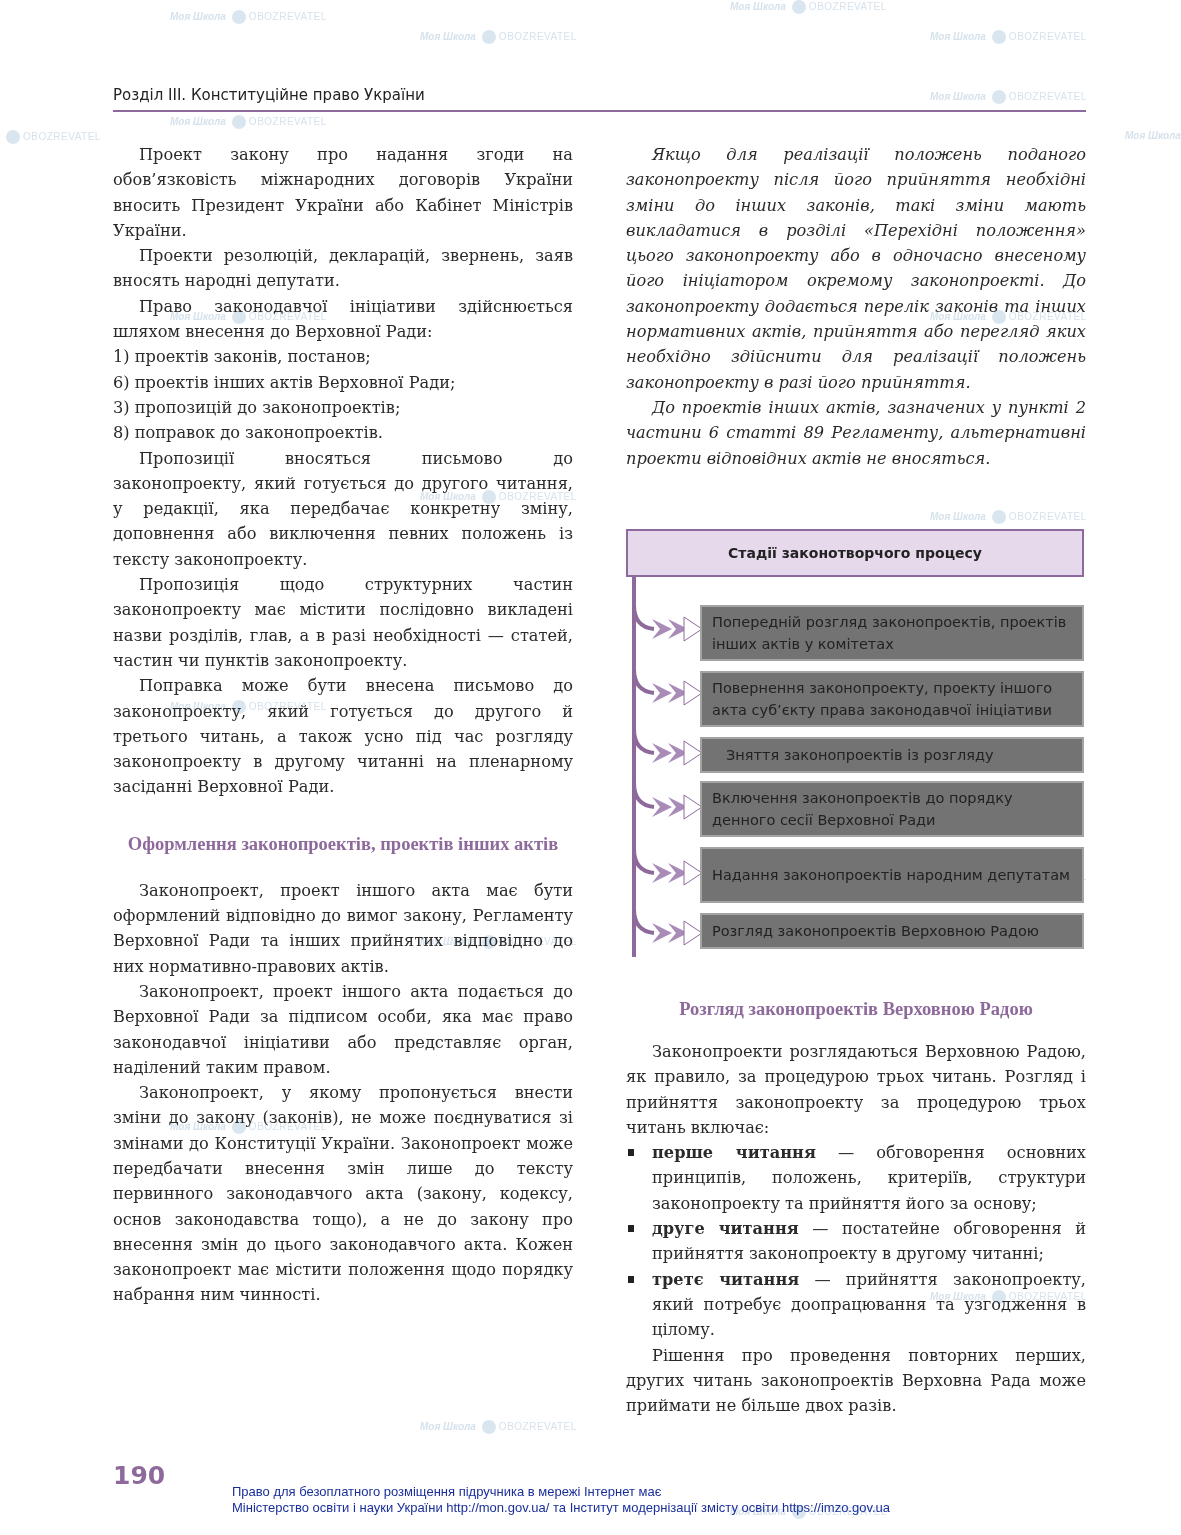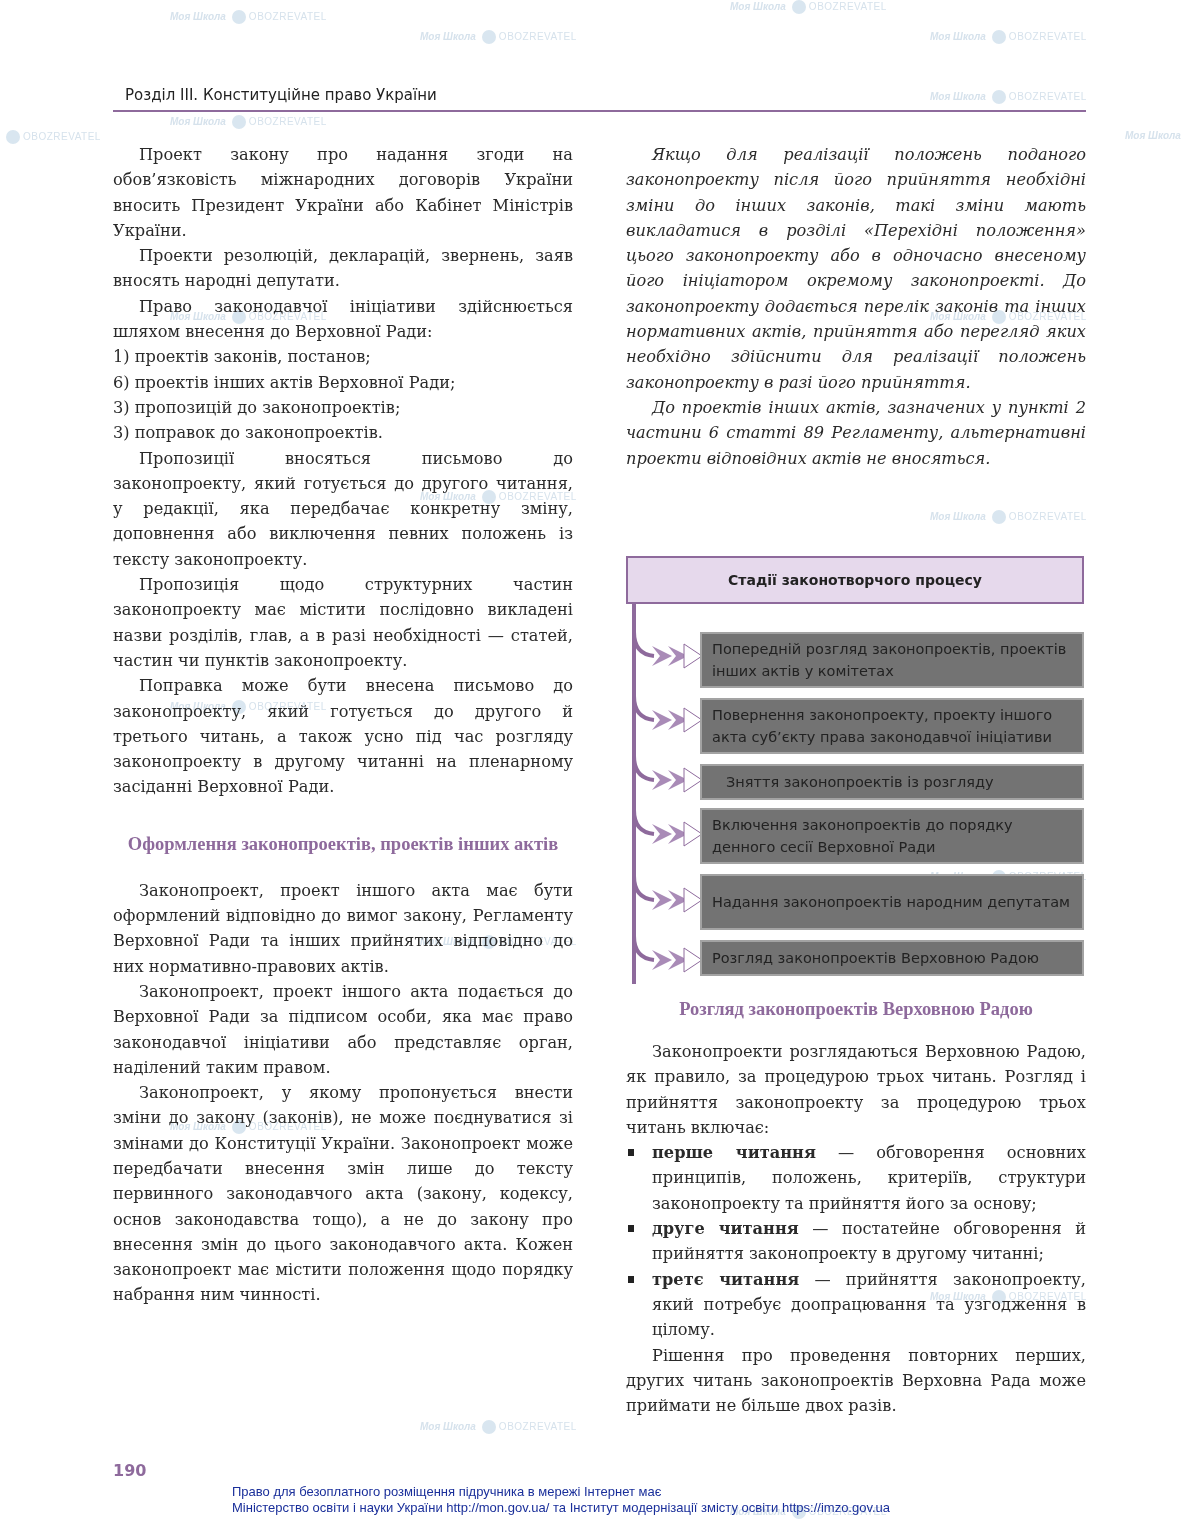--- a/index.html
+++ b/index.html
@@ -4,47 +4,47 @@
 <style>
   html, body { margin: 0; padding: 0; background: #ffffff; }
   body { width: 1181px; height: 1535px; position: relative; overflow: hidden; }
 
   .watermarks { position: absolute; inset: 0; pointer-events: none; }
   .wm { position: absolute; font-family: "Liberation Sans", sans-serif; font-size: 10px; color: #d6e2ec; font-style: italic; font-weight: bold; white-space: nowrap; }
   .wm .circ { display: inline-block; width: 14px; height: 14px; border-radius: 50%; background: #d9e6f0; vertical-align: middle; margin: 0 3px 0 6px; }
   .wm .ob { font-style: normal; font-weight: normal; letter-spacing: 0.5px; }
 
   .header { position: absolute; left: 113px; top: 84px; width: 973px; height: 26px; border-bottom: 2px solid #8e6a9c; }
-  .header span { font-family: "DejaVu Sans", sans-serif; font-size: 15px; color: #222; position: absolute; left: 12px; top: 2px; }
+  .header span { font-family: "DejaVu Sans", sans-serif; font-size: 15px; color: #222; position: absolute; left: 0; top: 2px; }
 
   .col { position: absolute; font-family: "DejaVu Serif", serif; font-size: 16.2px; line-height: 25.3px; color: #2a2a2a; text-align: justify; }
   .col-left { left: 113px; top: 142px; width: 460px; }
   .col-right { left: 626px; top: 142px; width: 460px; font-style: italic; }
   .col p { margin: 0; text-indent: 26px; }
   .col .list-num { margin: 0; text-indent: 0; }
 
   .task { font-family: "DejaVu Sans", sans-serif; font-size: 13.4px; line-height: 22.5px; color: #333; margin: 22px 0 30px 0; text-align: justify; }
   .task .label { color: #8e6a9c; font-weight: bold; }
   .task .bold { font-weight: bold; color: #222; }
 
   .h2 { font-family: Liberation Serif, serif; font-weight: bold; color: #8e6a9c; font-size: 18.5px; line-height: 24px; margin: 0; text-align: center; }
 
   .bullets { margin: 0; padding: 0; list-style: none; }
   .bullets li { position: relative; padding-left: 26px; text-align: justify; }
   .bullets li::before { content: ""; position: absolute; left: 2px; top: 9px; width: 6px; height: 7px; background: #222; }
   .bullets b { font-weight: bold; }
 
   
-  .diagram { position: absolute; left: 626px; top: 556px; width: 460px; height: 364px; }
+  .diagram { position: absolute; left: 626px; top: 529px; width: 460px; height: 364px; }
   .dg-title { position: absolute; left: 0; top: 0; width: 458px; height: 48px; background: #e6d9ec; border: 2px solid #8e6a9c; box-sizing: border-box; display: flex; align-items: center; justify-content: center; font-family: "DejaVu Sans", sans-serif; font-weight: bold; font-size: 14px; color: #222; }
   .dg-line { position: absolute; left: 6px; top: 48px; width: 4px; height: 380px; background: #8e6a9c; }
   .dg-box { position: absolute; left: 74px; width: 384px; border: 2px solid #a3a3a3; box-sizing: border-box; background: #737373; font-family: "DejaVu Sans", sans-serif; font-size: 14.5px; line-height: 22px; color: #222; padding: 4px 10px; display: flex; align-items: center; }
   .dg-arrow { position: absolute; left: 6px; width: 70px; height: 40px; }
 
-  .page-num { position: absolute; left: 113px; top: 1461px; font-family: "DejaVu Sans", sans-serif; font-weight: bold; font-size: 16px; color: #8e6a9c; }
+  .page-num { position: absolute; left: 113px; top: 1461px; font-family: "DejaVu Sans", sans-serif; font-weight: bold; font-size: 25px; color: #8e6a9c; }
   .footer { position: absolute; left: 220px; top: 1484px; font-family: "Liberation Sans", sans-serif; font-size: 13px; line-height: 16px; color: #1a2f9a; margin-left: 12px; }
 </style>
 </head>
 <body>
 
 <div class="watermarks">
   <div class="wm" style="left:170px;top:10px"><span>Моя Школа</span><span class="circ"></span><span class="ob">OBOZREVATEL</span></div>
   <div class="wm" style="left:420px;top:30px"><span>Моя Школа</span><span class="circ"></span><span class="ob">OBOZREVATEL</span></div>
   <div class="wm" style="left:730px;top:0px"><span>Моя Школа</span><span class="circ"></span><span class="ob">OBOZREVATEL</span></div>
   <div class="wm" style="left:930px;top:30px"><span>Моя Школа</span><span class="circ"></span><span class="ob">OBOZREVATEL</span></div>
@@ -70,21 +70,21 @@
 </div>
 
 <div class="col col-left">
   <p>Проект закону про надання згоди на обов’язковість міжнародних договорів України вносить Президент України або Кабінет Міністрів України.</p>
   <p>Проекти резолюцій, декларацій, звернень, заяв вносять народні депутати.</p>
   <p>Право законодавчої ініціативи здійснюється шляхом внесення до Верховної Ради:</p>
   <div>
     <p class="list-num">1) проектів законів, постанов;</p>
     <p class="list-num">6) проектів інших актів Верховної Ради;</p>
     <p class="list-num">3) пропозицій до законопроектів;</p>
-    <p class="list-num">3) поправок до законопроектів.</p>
+    <p class="list-num">8) поправок до законопроектів.</p>
   </div>
 
 
   <p>Пропозиції вносяться письмово до законопроекту, який готується до другого читання, у редакції, яка передбачає конкретну зміну, доповнення або виключення певних положень із тексту законопроекту.</p>
   <p>Пропозиція щодо структурних частин законопроекту має містити послідовно викладені назви розділів, глав, а в разі необхідності — статей, частин чи пунктів законопроекту.</p>
   <p>Поправка може бути внесена письмово до законопроекту, який готується до другого й третього читань, а також усно під час розгляду законопроекту в другому читанні на пленарному засіданні Верховної Ради.</p>
 
   <h2 class="h2" style="margin-top:32px;margin-bottom:22px;">Оформлення законопроектів, проектів інших актів</h2>
 
   <p>Законопроект, проект іншого акта має бути оформлений відповідно до вимог закону, Регламенту Верховної Ради та інших прийнятих відповідно до них нормативно-правових актів.</p>

